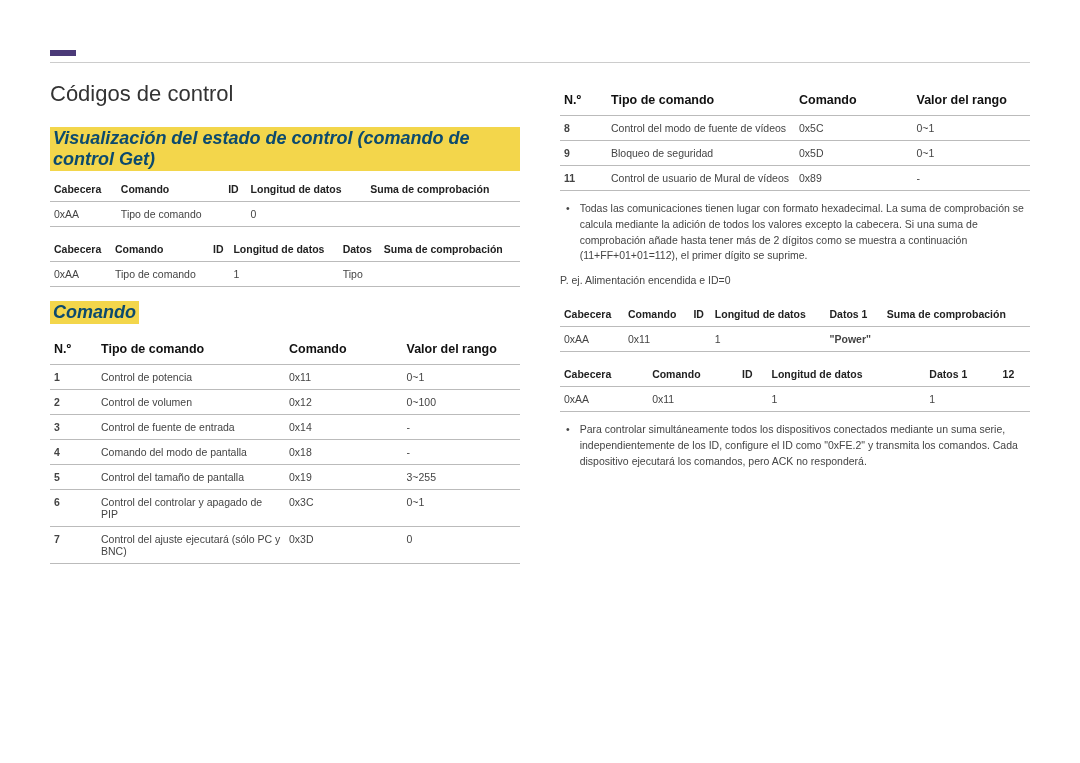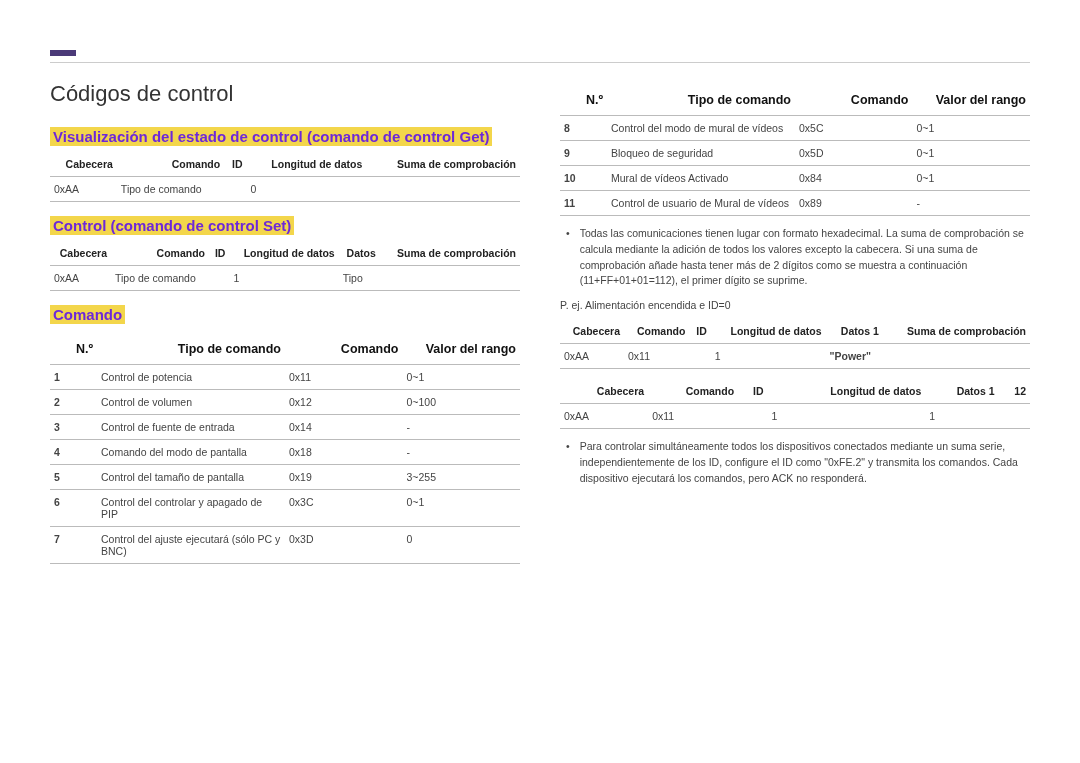--- a/index.html
+++ b/index.html
@@ -30,43 +30,43 @@
     font-weight: 400;
     color: #333;
     margin-bottom: 20px;
   }
   .hl {
     background: #f3d64b;
     display: inline-block;
     padding: 1px 3px;
   }
   h2 {
-    font-size: 15px;
+    font-size: 18px;
     font-weight: 600;
-    color: #6d28d9;
+    color: #0c4a6e;
     margin-top: 14px;
     margin-bottom: 6px;
+    font-style: italic;
   }
   table {
     width: 100%;
     border-collapse: collapse;
     font-size: 10.5px;
     margin-bottom: 10px;
   }
   th, td {
     text-align: left;
     padding: 6px 4px;
     vertical-align: top;
     font-weight: normal;
     color: #444;
   }
   thead th {
     font-weight: 600;
     color: #222;
-    text-align: right;
   }
   tr { border-bottom: 1px solid #bbb; }
   .cmd-head th {
     font-weight: 700;
     color: #111;
     font-size: 12.5px;
     padding-top: 12px;
     padding-bottom: 8px;
   }
   .bullet {
@@ -74,21 +74,21 @@
     gap: 10px;
     font-size: 10.5px;
     line-height: 1.5;
     color: #444;
     margin: 10px 0 10px 6px;
   }
   .bullet .dot { flex: 0 0 auto; }
   .example-line {
     font-size: 10.5px;
     color: #444;
-    margin: 8px 0 8px 0;
+    margin: 8px 0 16px 0;
   }
   .power { font-weight: 700; }
 </style>
 </head>
 <body>
 
 <div class="top-bar"></div>
 <div class="top-rule"></div>
 
 <div class="columns">
@@ -112,21 +112,20 @@
           <tr>
         <td>0xAA</td>
         <td>Tipo de comando</td>
         <td></td>
         <td>0</td>
         <td></td>
       </tr>
         </tbody>
     </table>
 
-    <h2><span class="hl">Control (comando de control Set)</span></h2>
     <table>
       <thead>
           <tr>
         <th>Cabecera</th>
         <th>Comando</th>
         <th>ID</th>
         <th>Longitud de datos</th>
         <th>Datos</th>
         <th>Suma de comprobación</th>
       </tr>
@@ -208,34 +207,28 @@
           <tr class="cmd-head">
         <th style="width:10%">N.º</th>
         <th style="width:40%">Tipo de comando</th>
         <th style="width:25%">Comando</th>
         <th style="width:25%">Valor del rango</th>
       </tr>
         </thead>
       <tbody id="cmd-right-body">
           <tr>
             <td style="font-weight: 700;">8</td>
-            <td>Control del modo de mural de vídeos</td>
+            <td>Control del modo de fuente de vídeos</td>
             <td>0x5C</td>
             <td>0~1</td>
           </tr>
           <tr>
             <td style="font-weight: 700;">9</td>
             <td>Bloqueo de seguridad</td>
             <td>0x5D</td>
-            <td>0~1</td>
-          </tr>
-          <tr>
-            <td style="font-weight: 700;">10</td>
-            <td>Mural de vídeos Activado</td>
-            <td>0x84</td>
             <td>0~1</td>
           </tr>
           <tr>
             <td style="font-weight: 700;">11</td>
             <td>Control de usuario de Mural de vídeos</td>
             <td>0x89</td>
             <td>-</td>
           </tr>
         </tbody>
     </table>

